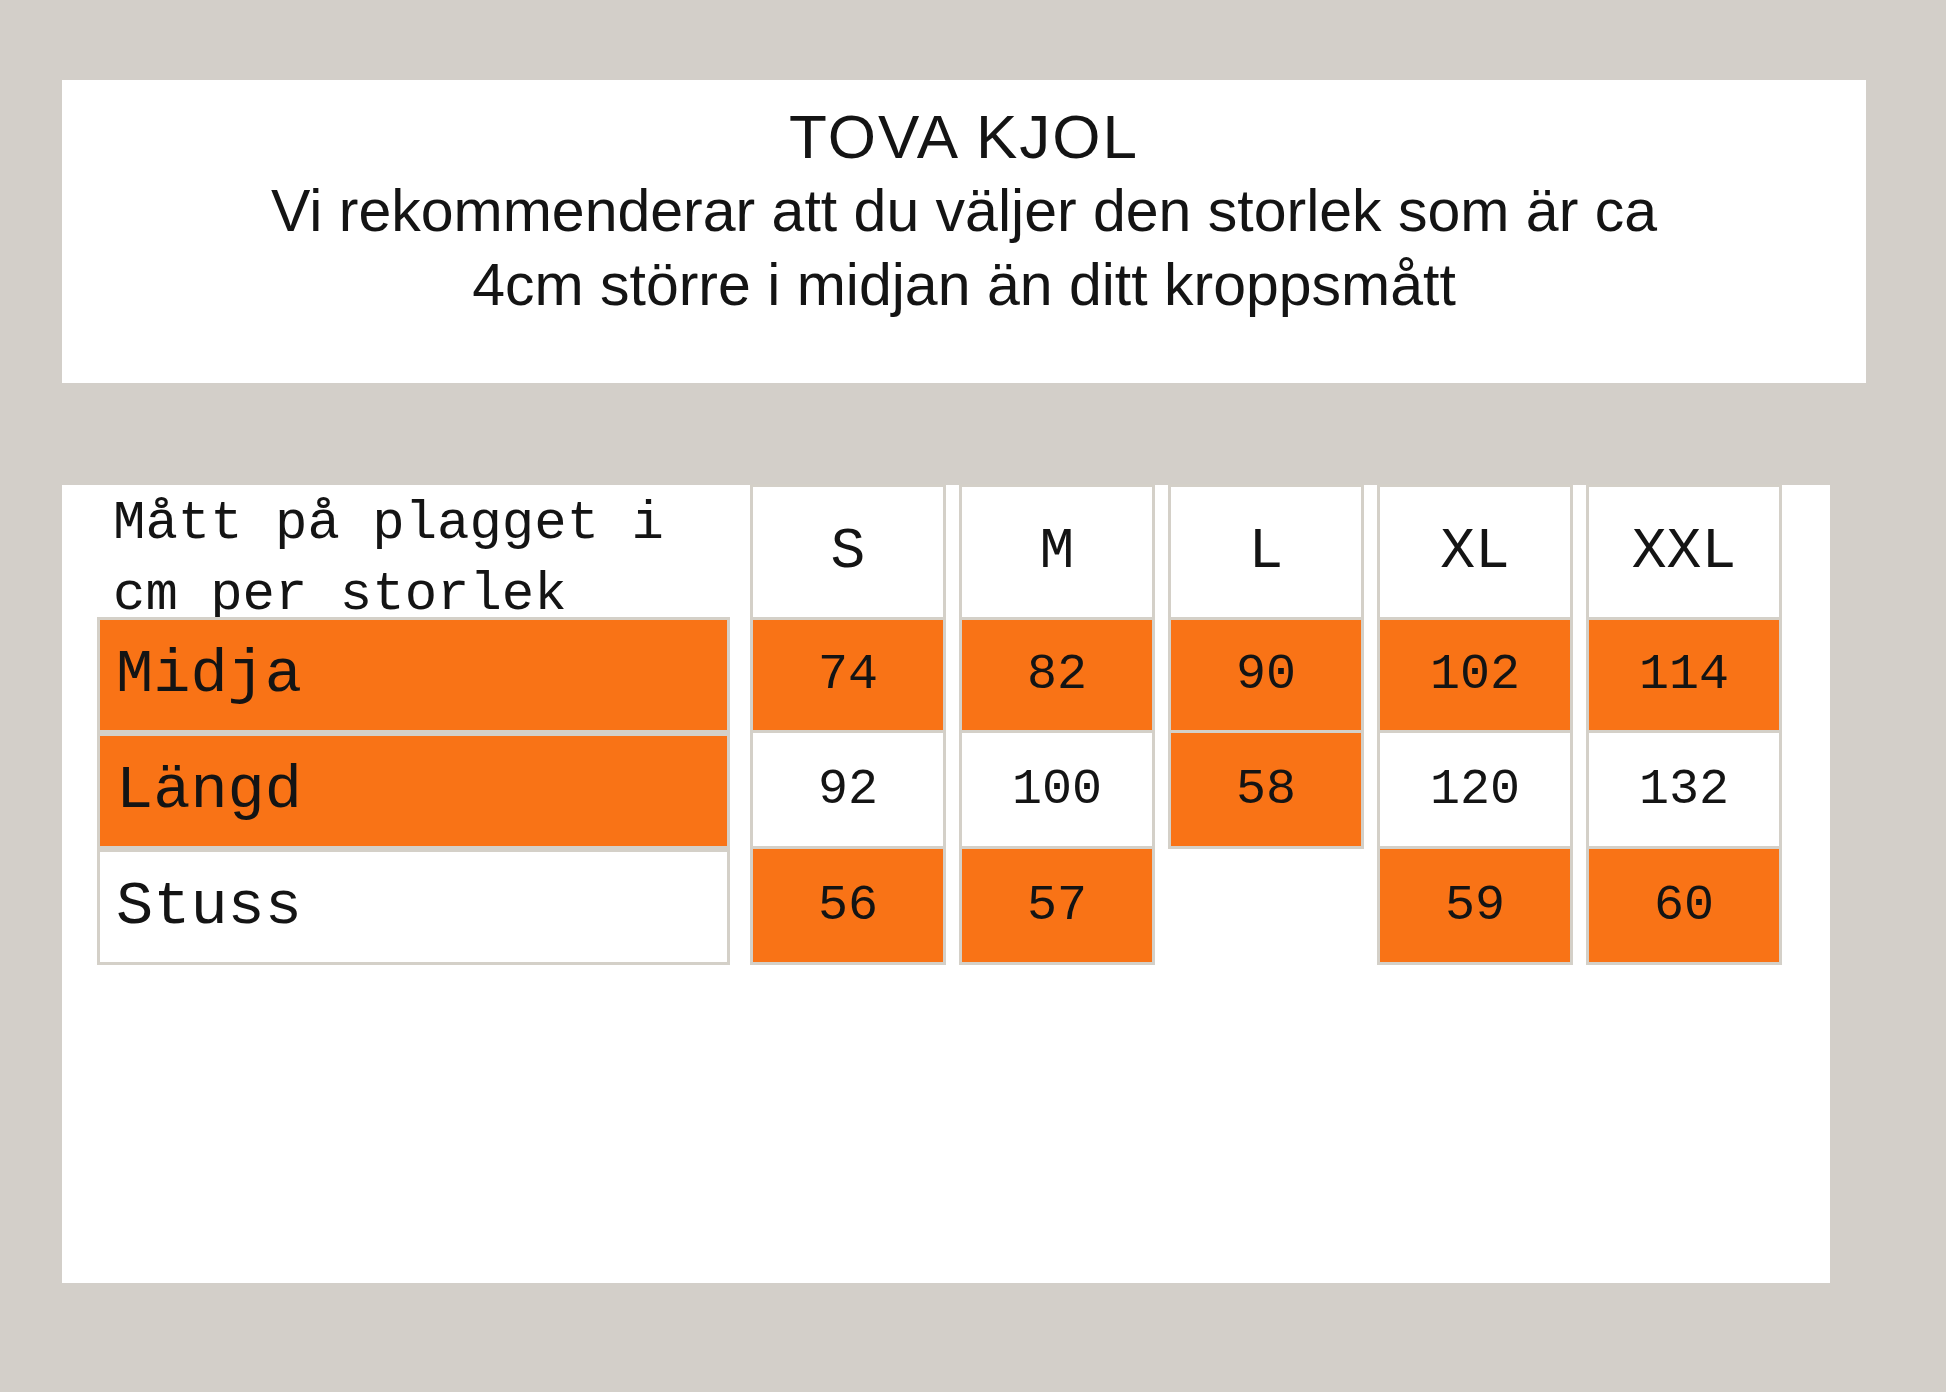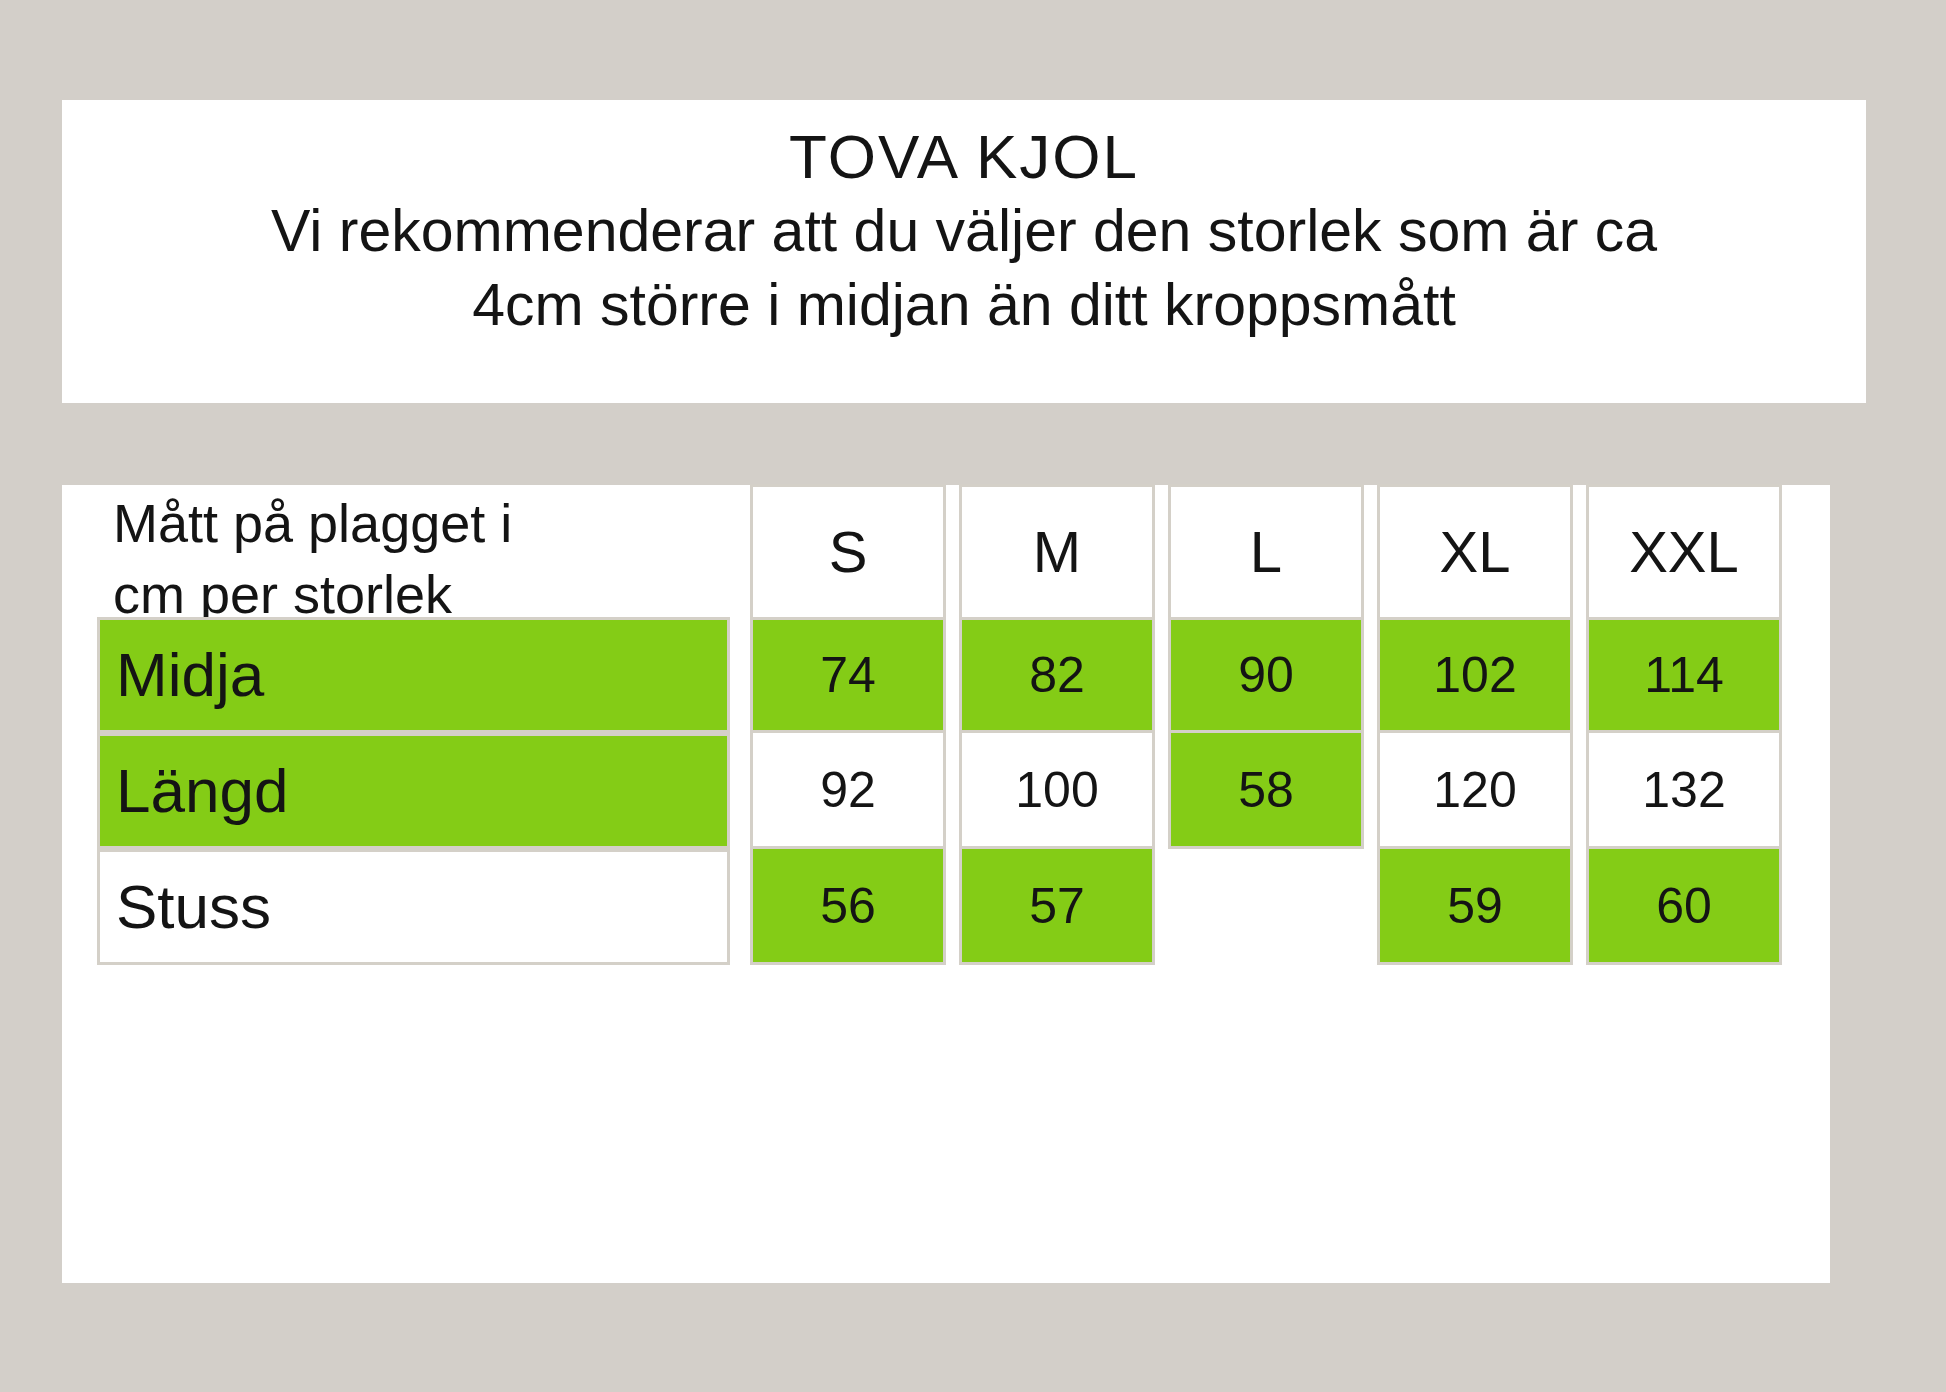--- a/index.html
+++ b/index.html
@@ -23,21 +23,20 @@
     top: 80px;
     width: 1804px;
     height: 303px;
     background: #ffffff;
     box-sizing: border-box;
     display: flex;
     flex-direction: column;
     align-items: center;
     justify-content: flex-start;
     padding-top: 22px;
-    margin-top: 20px;
   }
   .product-title {
     font-size: 62px;
     font-weight: 400;
     letter-spacing: 2px;
     line-height: 1.12;
     text-align: center;
     margin: 0;
     white-space: nowrap;
   }
@@ -72,20 +71,21 @@
     width: 1710px;
     display: flex;
     align-items: flex-start;
     gap: 0px;
   }
 
   
   .col {
     display: flex;
     flex-direction: column;
+    font-family: Liberation Mono, monospace;
   }
   .col-label {
     width: 633px;
     margin-right: 20px;
   }
   .col-size {
     width: 196px;
     margin-right: 13px;
   }
   .col-size:last-child {
@@ -140,21 +140,21 @@
   }
   .col-size .cell.body {
     justify-content: center;
     font-size: 50px;
     border-top: none;
   }
   .col-size .cell.body.first-body {
     border-top: 3px solid #d4d0c8;
   }
   .cell.shaded {
-    background: #84cc16;
+    background: #f97316;
     text-align: right;
   }
 </style>
 </head>
 <body>
 
 <div class="header-panel">
   <h1 class="product-title">TOVA KJOL</h1>
   <p class="recommendation">
     <span class="rline">Vi rekommenderar att du väljer den storlek som är ca</span>

